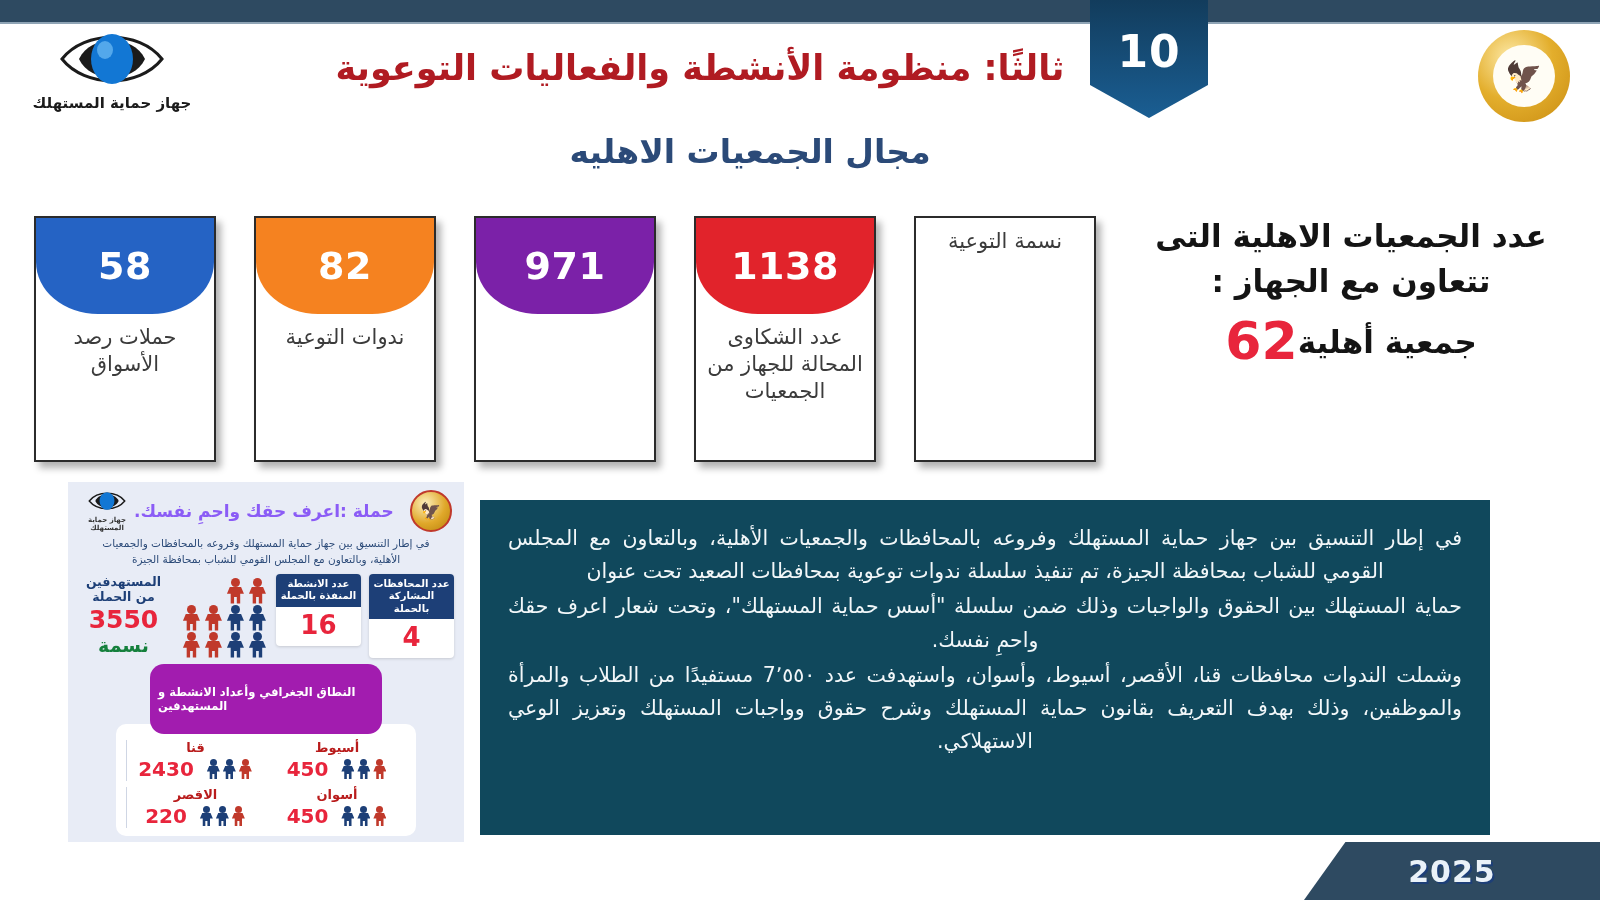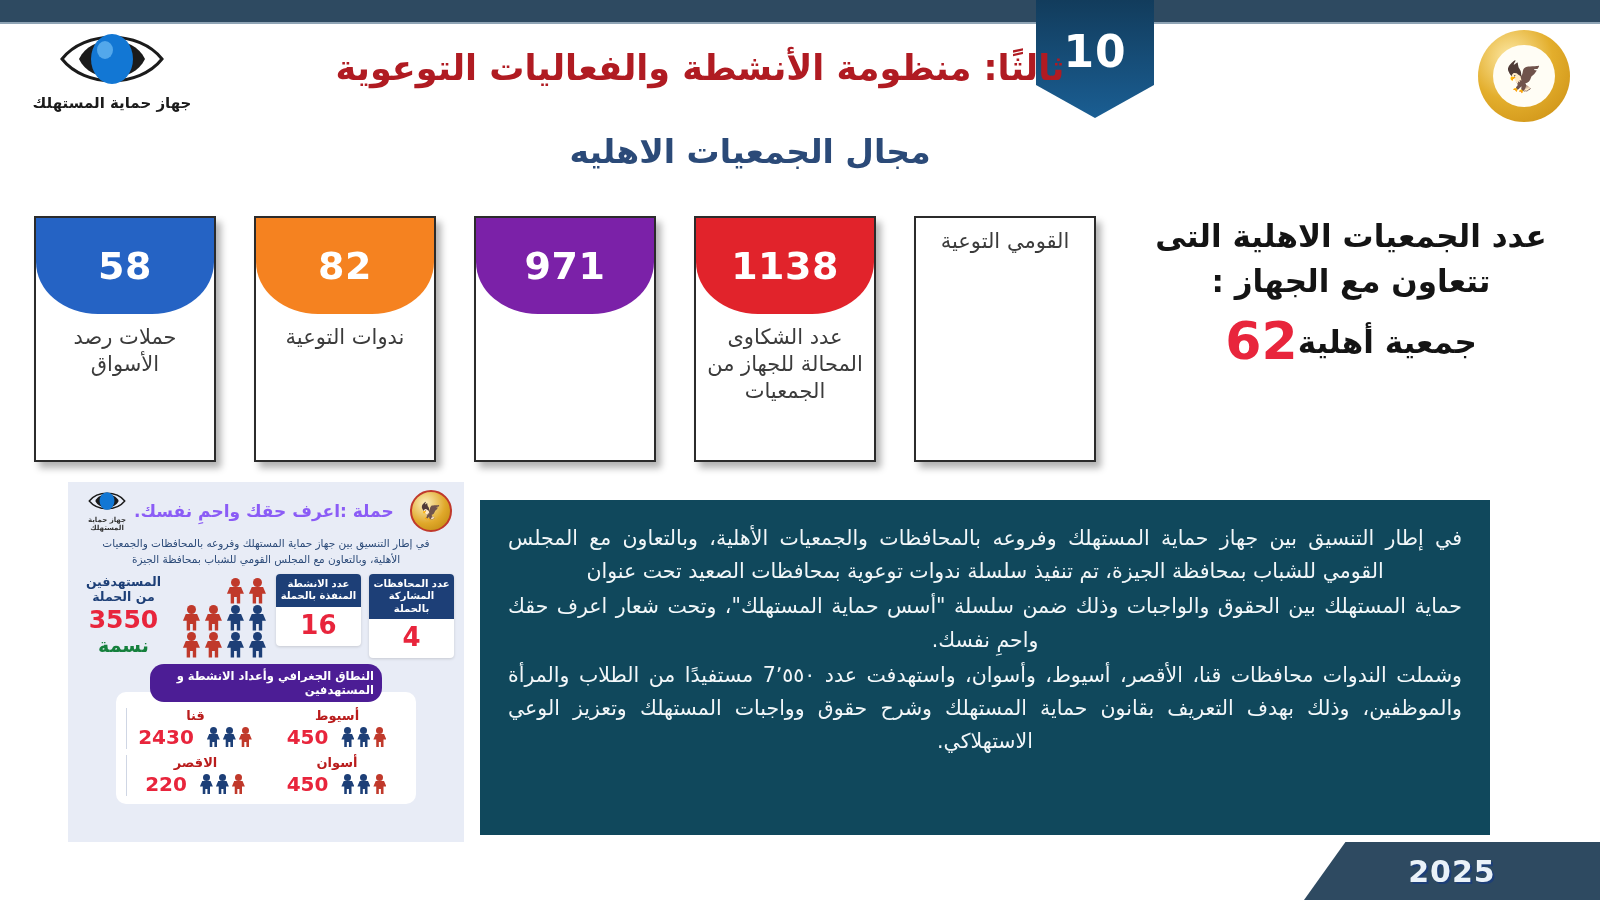--- a/index.html
+++ b/index.html
@@ -23,21 +23,21 @@
     background: #2e4a61;
   }
   .topbar-hairline {
     position: absolute; top: 22px; left: 0;
     width: 1600px; height: 2px;
     background: #8fa4b5;
   }
 
   
   .ribbon {
-    position: absolute; top: 0; left: 1036px;
+    position: absolute; top: 0; left: 1090px;
     width: 118px; height: 118px;
     background: linear-gradient(180deg, #123c5c 0%, #1a5e93 100%);
     clip-path: polygon(0 0, 100% 0, 100% 72%, 50% 100%, 0 72%);
     display: flex; align-items: flex-start; justify-content: center;
   }
   .ribbon-num {
     color: #ffffff;
     font-size: 44px; font-weight: bold;
     margin-top: 26px;
     letter-spacing: 1px;
@@ -193,23 +193,23 @@
     overflow: hidden; text-align: center;
   }
   .mini-head {
     background: #1d3f77; color: #ffffff;
     font-size: 10px; font-weight: bold; line-height: 1.25;
     padding: 4px 3px;
   }
   .mini-num { color: #e8253c; font-size: 26px; font-weight: bold; padding: 3px 0 6px 0; direction: ltr; }
   .geo-pill {
     margin: 6px auto 0 auto; width: 232px;
-    background: #4c1d95; color: #fff;
+    background: #a21caf; color: #fff;
     font-size: 11.5px; font-weight: bold;
-    text-align: right; border-radius: 14px; padding: 5px 8px;
+    text-align: left; border-radius: 14px; padding: 21px 8px;
     position: relative; z-index: 2;
   }
   .geo-box {
     margin: -10px auto 0 auto; width: 300px;
     background: #ffffff; border-radius: 10px;
     padding: 16px 10px 8px 10px;
     display: grid; grid-template-columns: 1fr 1fr;
     row-gap: 6px; column-gap: 4px;
   }
   .geo-cell { text-align: center; }
@@ -285,21 +285,21 @@
         <span class="card-num">971</span>
       </div>
     </div>
     <div class="card">
       <div class="card-head" style="background:#e1232b">
         <span class="card-num">1138</span>
       </div>
       <div class="card-label">عدد الشكاوى المحالة للجهاز من الجمعيات</div>
     </div>
     <div class="card">
-      <div class="card-label">القومي التوعية</div>
+      <div class="card-label">نسمة التوعية</div>
     </div>
   </div>
 
   <div class="headline">
     <div>عدد الجمعيات الاهلية التى</div>
     <div>تتعاون مع الجهاز :</div>
     <div>
       <span>جمعية أهلية</span><span class="big">62</span>
     </div>
   </div>

